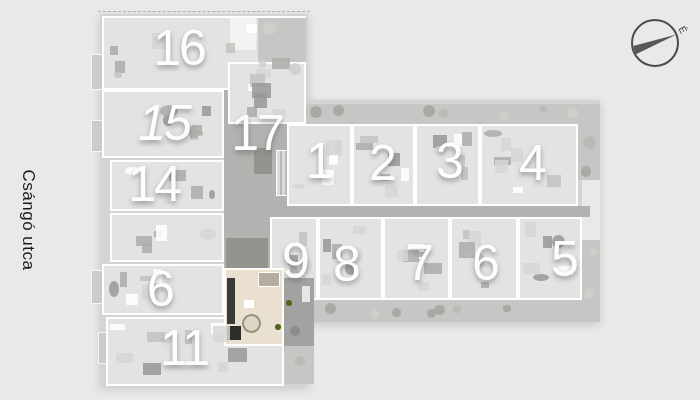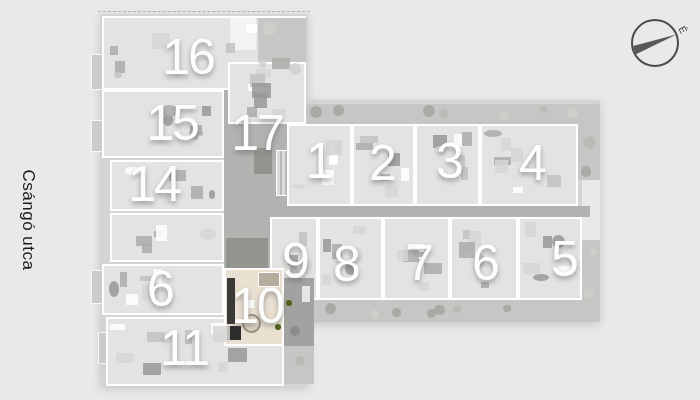--- a/index.html
+++ b/index.html
@@ -271,26 +271,25 @@
 
   <span class="apt-num" style="left:319px;top:161px;">1</span>
   <span class="apt-num" style="left:382px;top:163px;">2</span>
   <span class="apt-num" style="left:449px;top:161px;">3</span>
   <span class="apt-num" style="left:532px;top:163px;">4</span>
   <span class="apt-num" style="left:564px;top:259px;">5</span>
   <span class="apt-num" style="left:485px;top:263px;">6</span>
   <span class="apt-num" style="left:419px;top:263px;">7</span>
   <span class="apt-num" style="left:346px;top:264px;">8</span>
   <span class="apt-num" style="left:295px;top:261px;">9</span>
-  <span class="apt-num" style="left:257px;top:306px;">10</span>
   <span class="apt-num" style="left:184px;top:348px;">11</span>
   <span class="apt-num" style="left:160px;top:289px;">6</span>
   <span class="apt-num" style="left:154px;top:184px;">14</span>
-  <span class="apt-num" style="left:172px;top:123px;">15</span>
-  <span class="apt-num" style="left:188px;top:48px;margin-top:9px;">16</span>
+  <span class="apt-num" style="left:164px;top:123px;font-style:italic;">15</span>
+  <span class="apt-num" style="left:179px;top:48px;">16</span>
   <span class="apt-num" style="left:257px;top:101px;margin-top:32px;">17</span>
 
   <svg class="overlay-svg" width="700" height="400" viewBox="0 0 700 400">
     <circle cx="655" cy="43" r="23" fill="none" stroke="#4b4b4b" stroke-width="2"></circle>
     <polygon points="676.5,34.5 635.5,54.5 633,46" fill="#585856"></polygon>
     <text x="681" y="30" font-size="10" fill="#3c3c3c" transform="rotate(62 681 27)">É</text>
   </svg>
 
 </div>
 

